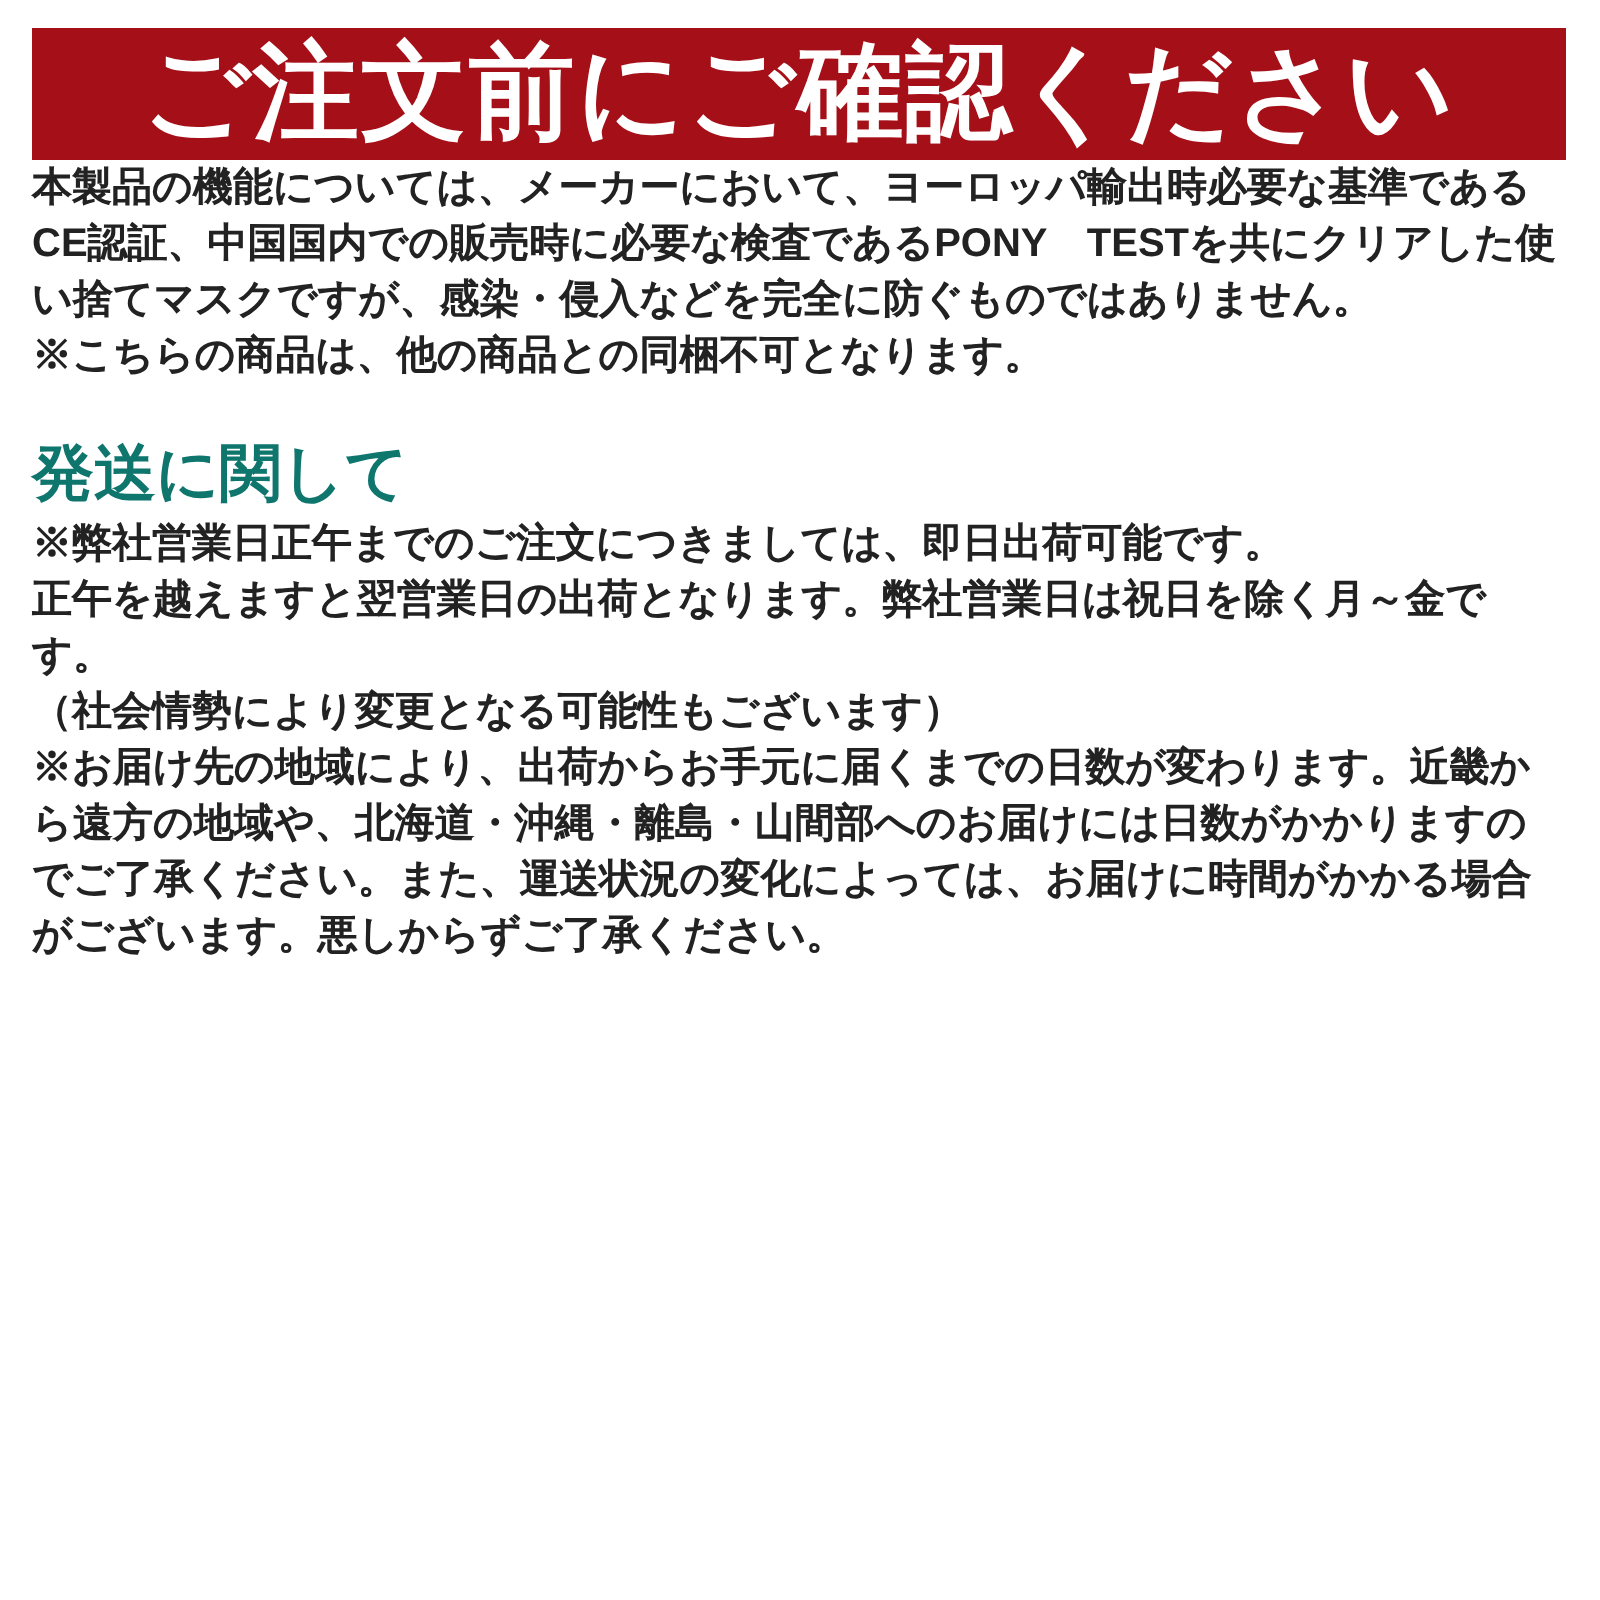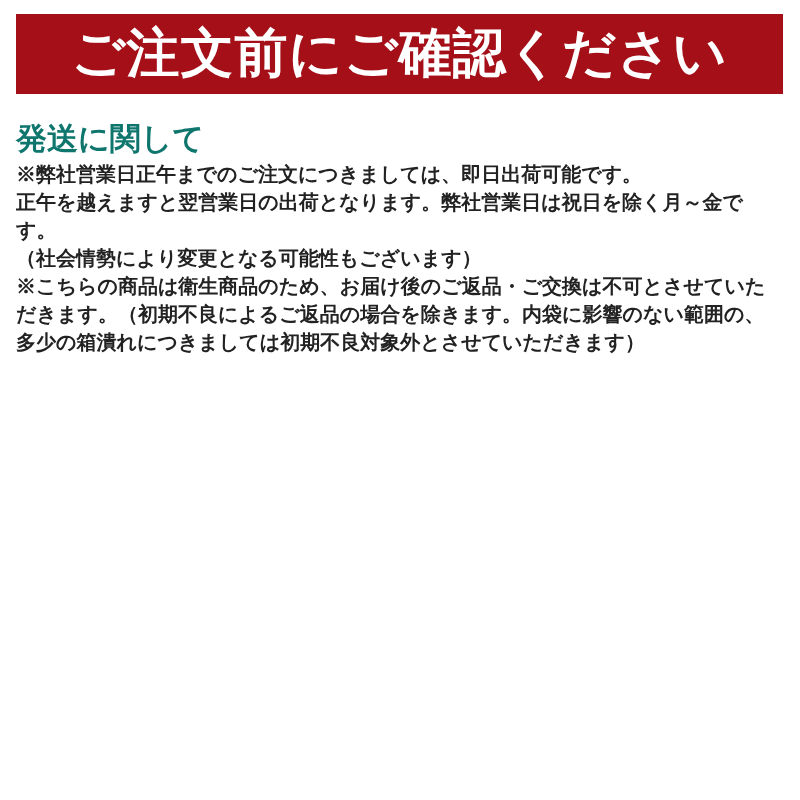--- a/index.html
+++ b/index.html
@@ -11,21 +11,21 @@
     overflow: hidden;
     font-family: "Liberation Sans", sans-serif;
   }
   .page {
     box-sizing: border-box;
     width: 800px;
     height: 800px;
     padding: 14px 17px 0 16px;
   }
   .banner {
-    height: 80px;
+    height: 66px;
     background: var(--banner-bg, #a40f18);
     display: flex;
     align-items: center;
     justify-content: center;
   }
   .banner-title {
     color: #ffffff;
     font-size: 53px;
     font-weight: bold;
     letter-spacing: 1px;
@@ -57,26 +57,28 @@
 </style>
 </head>
 <body>
 
 <div class="page">
 
   <div class="banner">
     <span class="banner-title">ご注文前にご確認ください</span>
   </div>
 
+  <p class="body intro">本製品の機能については、メーカーにおいて、ヨーロッパ輸出時必要な基準であるCE認証、中国国内での販売時に必要な検査であるPONY　TESTを共にクリアした使い捨てマスクですが、感染・侵入などを完全に防ぐものではありません。</p>
 
 
+  <p class="body red w2">※こちらの商品は、他の商品との同梱不可となります。</p>
 
 
   <h2 class="heading">発送に関して</h2>
 
   <p class="body sameday">※弊社営業日正午までのご注文につきましては、即日出荷可能です。
 正午を越えますと翌営業日の出荷となります。弊社営業日は祝日を除く月～金です。
 （社会情勢により変更となる可能性もございます）</p>
 
+  <p class="body delivery">※お届け先の地域により、出荷からお手元に届くまでの日数が変わります。近畿から遠方の地域や、北海道・沖縄・離島・山間部へのお届けには日数がかかりますのでご了承ください。また、運送状況の変化によっては、お届けに時間がかかる場合がございます。悪しからずご了承ください。</p>
 
-  <p class="body returns">※こちらの商品は衛生商品のため、お届け後のご返品・ご交換は不可とさせていただきます。（初期不良によるご返品の場合を除きます。内袋に影響のない範囲の、多少の箱潰れにつきましては初期不良対象外とさせていただきます）</p>
 
 </div>
 
 </body></html>

